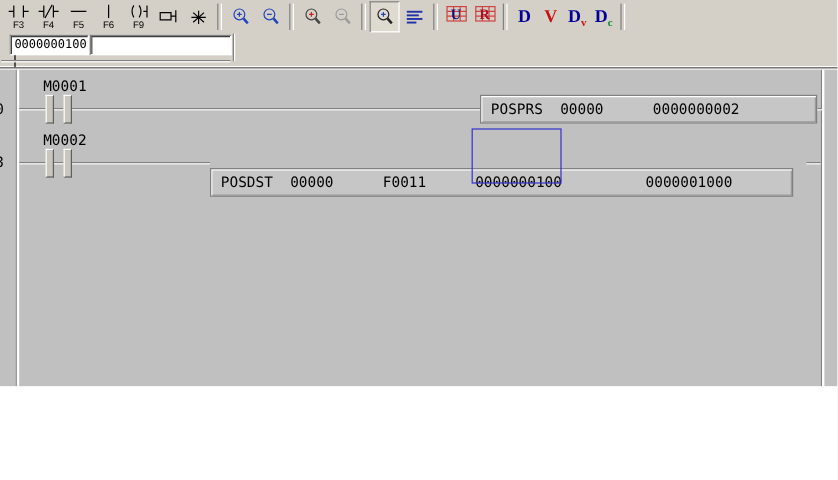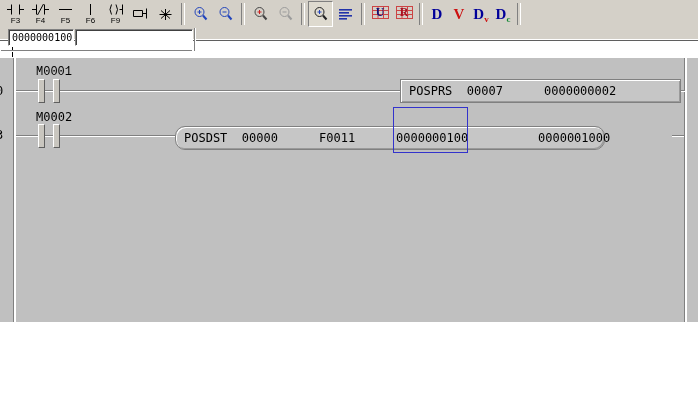--- a/index.html
+++ b/index.html
@@ -1,20 +1,20 @@
 <!DOCTYPE html>
 <html><head>
 <meta charset="utf-8">
 <style>
   html,body{margin:0;padding:0;background:#ffffff;}
   .app{position:relative;width:698px;height:400px;background:#ffffff;overflow:hidden;
        font-family:"Liberation Sans",sans-serif;-webkit-font-smoothing:none;}
 
   
-  .toolbar{position:absolute;top:0;left:0;width:698px;height:41px;background:#d4d0c8;
+  .toolbar{position:absolute;top:0;left:0;width:698px;height:57px;background:#d4d0c8;
            border-bottom:1px solid #5f5f5f;box-sizing:border-box;box-shadow:inset 0 -1px 0 #ffffff;}
   .row1{display:flex;align-items:center;height:28px;padding-left:3px;}
   .tbtn{width:25px;height:26px;display:flex;flex-direction:column;align-items:center;
         justify-content:center;background:transparent;border:1px solid transparent;box-sizing:border-box;}
   .tbtn .lbl{font-size:8px;line-height:8px;color:#000;margin-top:1px;}
   .tbtn svg{display:block;}
   .sep{width:2px;height:22px;margin:0 3px;border-left:1px solid #808080;border-right:1px solid #ffffff;}
   .tbtn.checked{border-color:#808080 #ffffff #ffffff #808080;background:#dedacf;}
   .ltr{width:22px;height:24px;display:flex;align-items:center;justify-content:center;
        font-family:"Liberation Serif",serif;font-weight:bold;font-size:15px;}
@@ -238,39 +238,39 @@
   </div>
 
   <div class="ladder">
 
     <div class="rail left"></div>
     <div class="rail right"></div>
 
     <span class="stepnum" style="top:26px;">0</span>
     <span class="stepnum" style="top:70px;">3</span>
 
-    <span class="rlabel" style="left:36px;top:7px;font-family:Liberation Mono, monospace;">M0001</span>
+    <span class="rlabel" style="left:36px;top:7px;">M0001</span>
     <div class="wire" style="left:16px;top:32px;width:22px;"></div>
     <div class="cbar" style="left:38px;top:21px;"></div>
     <div class="wire" style="left:45px;top:32px;width:8px;"></div>
     <div class="cbar" style="left:53px;top:21px;"></div>
     <div class="wire" style="left:60px;top:32px;width:340px;"></div>
     <div class="block" style="left:400px;top:21px;width:281px;">
-      <span style="left:8px;">POSPRS  00007</span>
+      <span style="left:8px;">POSPRS  00000</span>
       <span style="left:143px;">0000000002</span>
     </div>
     <div class="wire" style="left:681px;top:32px;width:4px;"></div>
 
     <span class="rlabel" style="left:36px;top:52px;">M0002</span>
     <div class="wire" style="left:16px;top:77px;width:22px;"></div>
     <div class="cbar" style="left:38px;top:66px;"></div>
     <div class="wire" style="left:45px;top:77px;width:8px;"></div>
     <div class="cbar" style="left:53px;top:66px;"></div>
     <div class="wire" style="left:60px;top:77px;width:115px;"></div>
-    <div class="block" style="left:175px;top:68px;width:430px;border-radius:10px;">
+    <div class="block" style="left:175px;top:82px;width:486px;">
       <span style="left:8px;">POSDST  00000</span>
       <span style="left:143px;">F0011</span>
       <span style="left:220px;">0000000100</span>
       <span style="left:362px;text-align:right;">0000001000</span>
     </div>
     <div class="wire" style="left:672px;top:77px;width:12px;"></div>
 
     <div class="selrect" style="left:393px;top:49px;width:73px;height:44px;"></div>
   </div>
 

